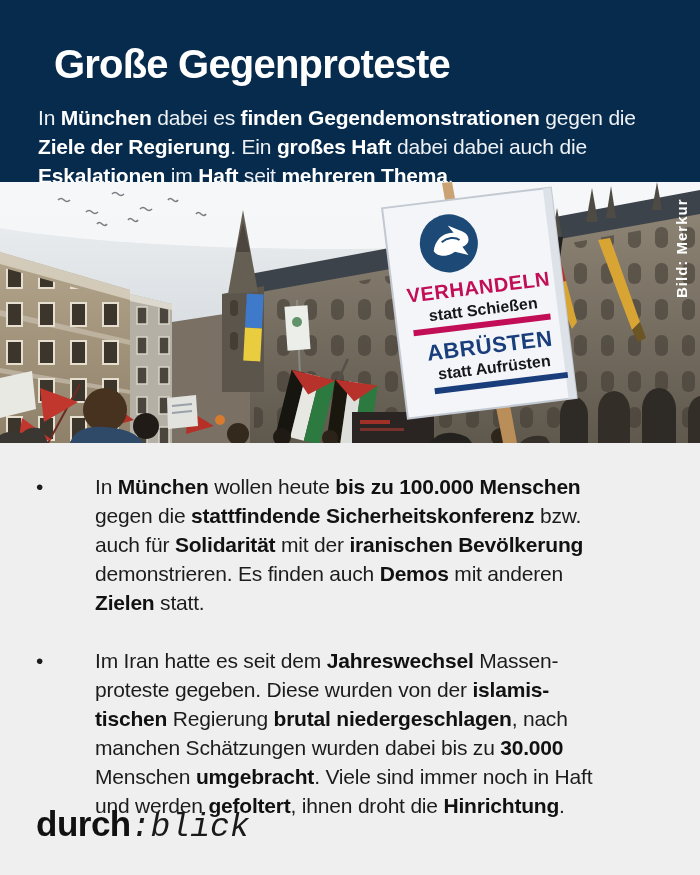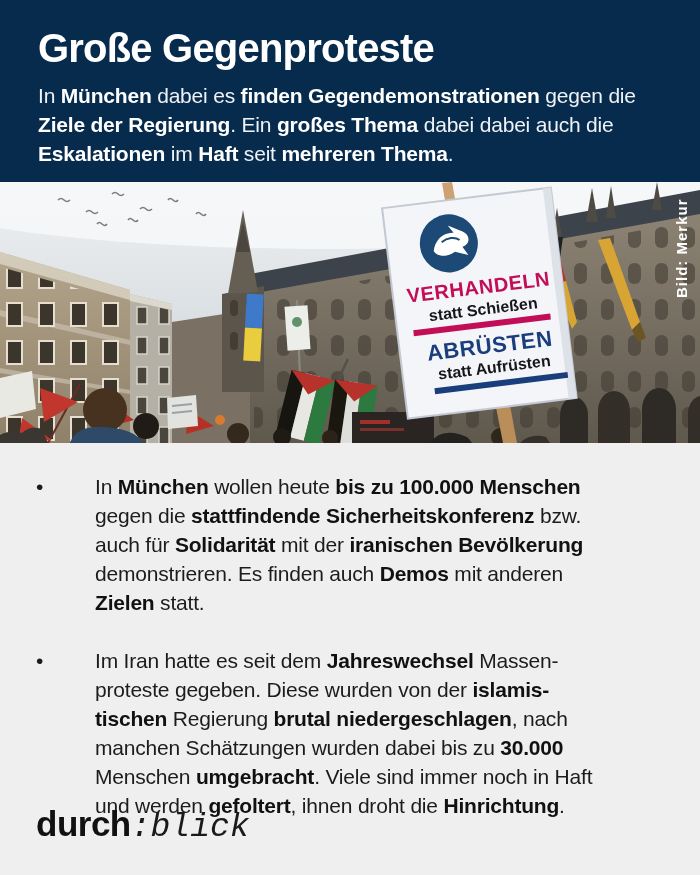--- a/index.html
+++ b/index.html
@@ -12,21 +12,21 @@
   }
   
   .header{
     position:absolute;left:0;top:0;width:700px;height:182px;
     background:#072b4c;
     box-sizing:border-box;
     padding:26px 38px 0 38px;
     color:#ffffff;
   }
   .title{
-    margin:0;
+    margin:16px;
     font-size:40px;
     font-weight:800;
     letter-spacing:-0.8px;
     color:#ffffff;
   }
   .subtitle{
     margin:10px 0 0 0;
     font-size:21px;
     line-height:29px;
     letter-spacing:-0.2px;
@@ -78,21 +78,21 @@
     font-style:italic;
   }
 </style>
 </head>
 <body>
 
 <div class="card">
 
   <div class="header">
     <h1 class="title">Große Gegenproteste</h1>
-    <p class="subtitle"><span>In </span><b>München</b><span> dabei es </span><b>finden Gegendemonstrationen</b><span> gegen die</span><br><b>Ziele der Regierung</b><span>. Ein </span><b>großes Thema</b><span> dabei dabei auch die</span><br><b>Eskalationen</b><span> im </span><b>Haft</b><span> seit </span><b>mehreren Thema</b><span>.</span></p>
+    <p class="subtitle"><span>In </span><b>München</b><span> dabei es </span><b>finden Gegendemonstrationen</b><span> gegen die</span><br><b>Ziele der Regierung</b><span>. Ein </span><b>großes Haft</b><span> dabei dabei auch die</span><br><b>Eskalationen</b><span> im </span><b>Haft</b><span> seit </span><b>mehreren Thema</b><span>.</span></p>
   </div>
 
   <div class="photo">
     <svg width="700" height="261" viewBox="0 0 700 261" xmlns="http://www.w3.org/2000/svg">
       <defs>
         <linearGradient id="sky" x1="0" y1="0" x2="0" y2="1">
           <stop offset="0" stop-color="#eef1f3"></stop>
           <stop offset="0.6" stop-color="#d8dde1"></stop>
           <stop offset="1" stop-color="#c9ced3"></stop>
         </linearGradient>

